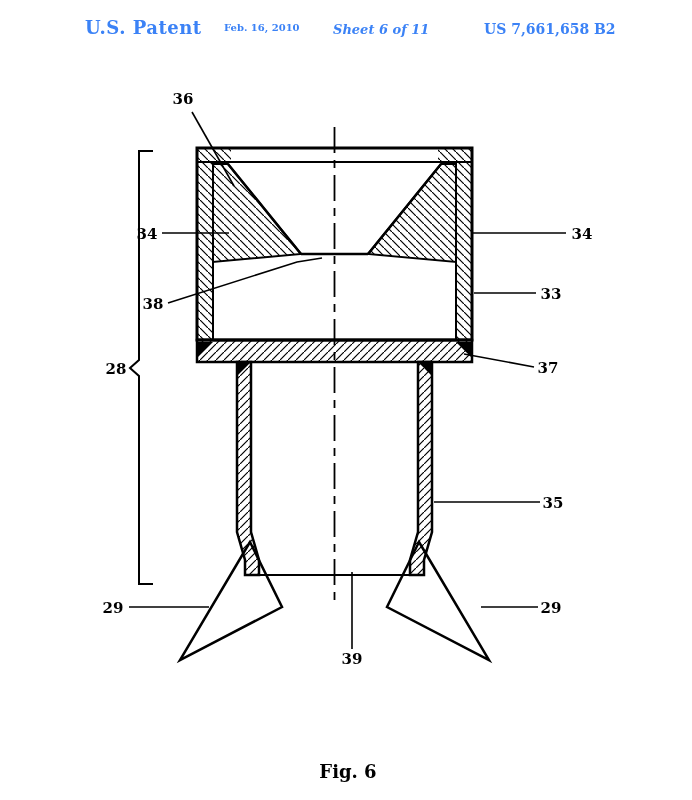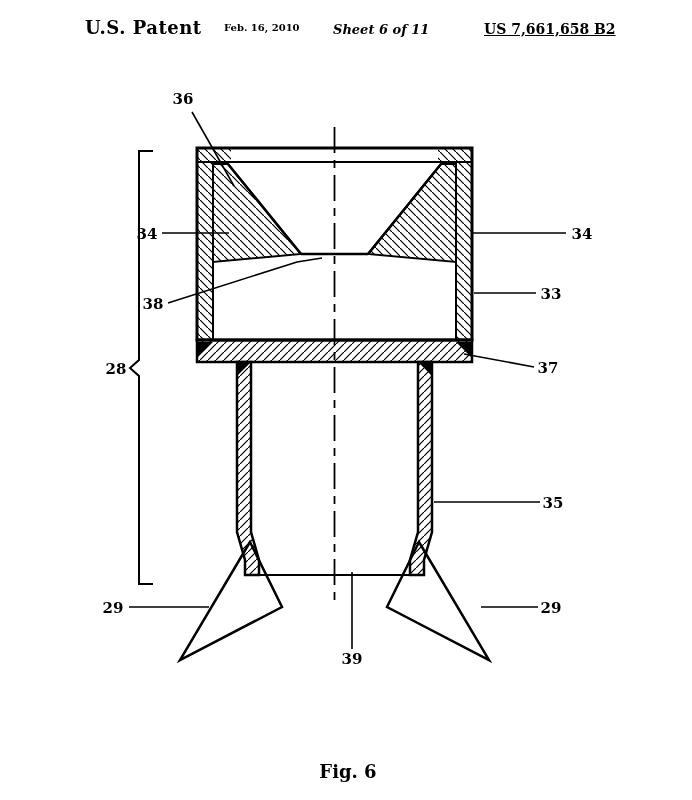--- a/index.html
+++ b/index.html
@@ -2,28 +2,28 @@
 <html><head>
 <meta charset="utf-8">
 <style>
   html, body { margin: 0; padding: 0; background: #ffffff; }
   .page {
     position: relative;
     width: 636px;
     height: 800px;
     background: #ffffff;
     font-family: "DejaVu Serif", "Liberation Serif", serif;
-    color: #000000;
+    color: #3b82f6;
     overflow: hidden;
   }
   .header span { position: absolute; white-space: nowrap; font-weight: bold; }
   .h-title  { left: 85px;  top: 17px; font-size: 18px; letter-spacing: 0.5px; }
   .h-date   { left: 224px; top: 22px; font-size: 10px; }
   .h-sheet  { left: 333px; top: 22px; font-size: 13px; font-style: italic; }
-  .h-number { left: 484px; top: 21px; font-size: 14px; text-decoration: underline; }
+  .h-number { left: 484px; top: 21px; font-size: 14px; }
   svg.figure { position: absolute; left: 0; top: 0; }
   .ref-num {
     font-family: "DejaVu Serif", "Liberation Serif", serif;
     font-weight: bold;
     font-size: 15px;
   }
   .caption {
     font-family: "DejaVu Serif", "Liberation Serif", serif;
     font-weight: bold;
     font-size: 18px;

